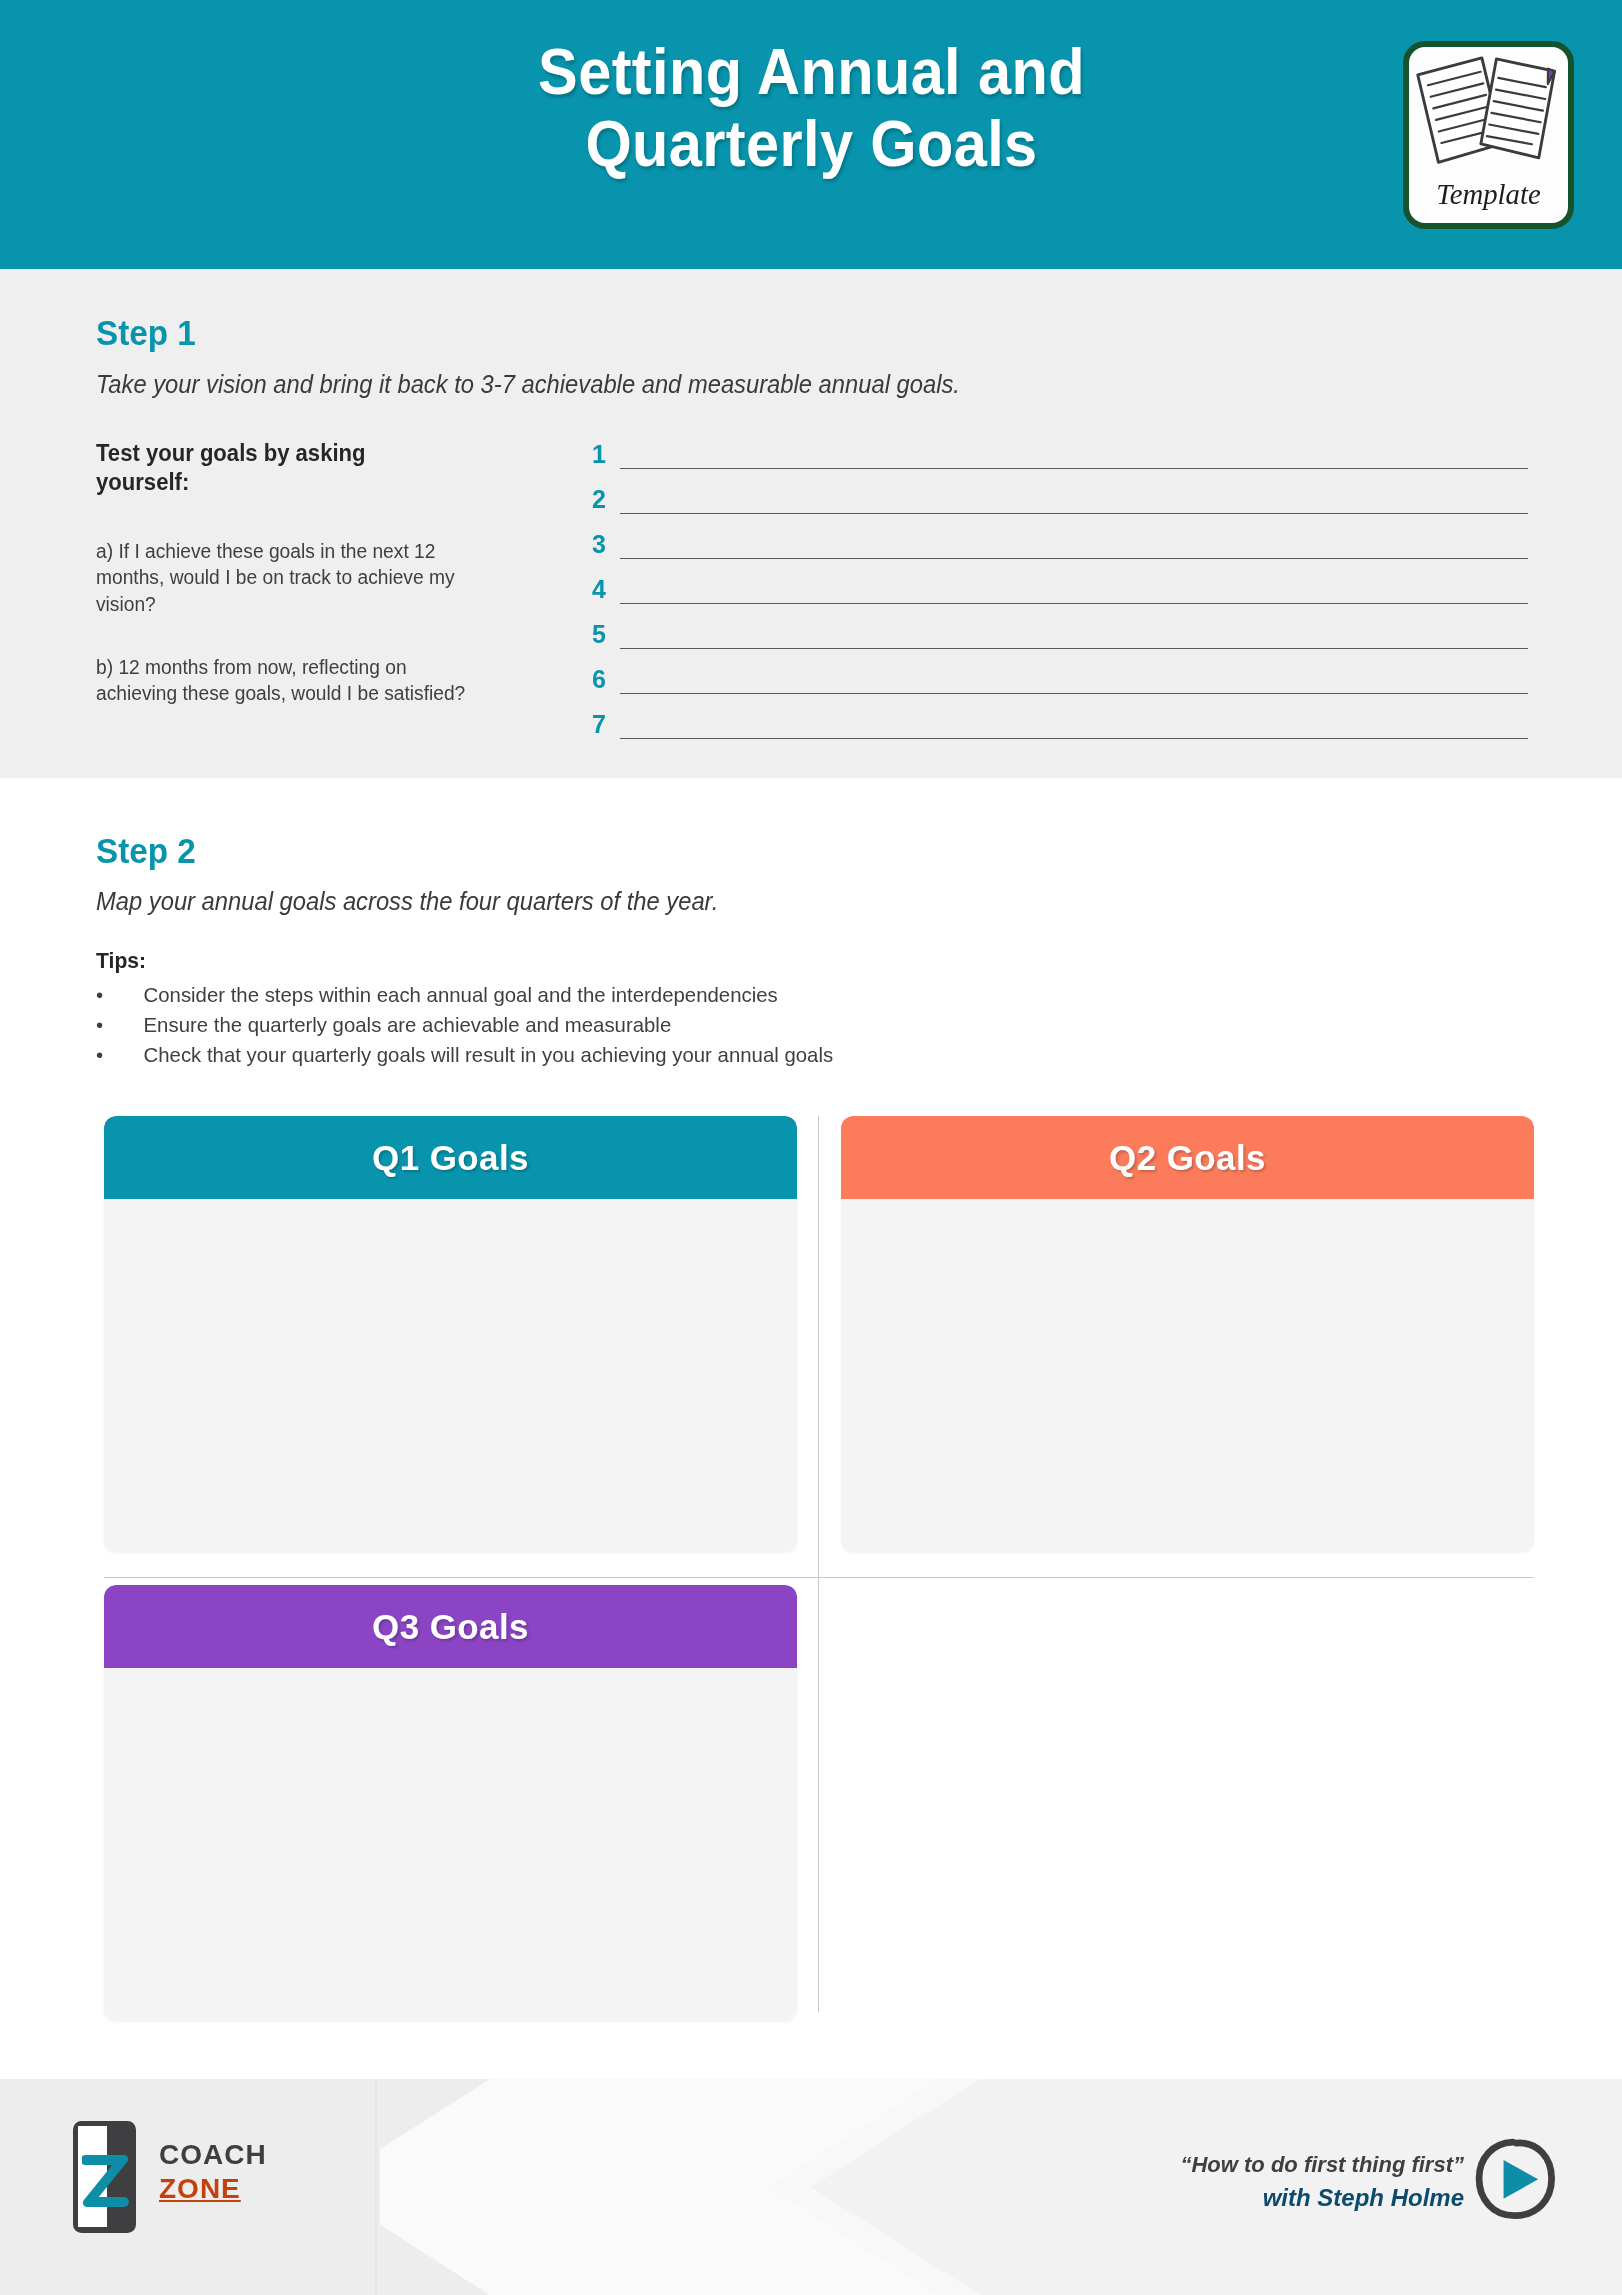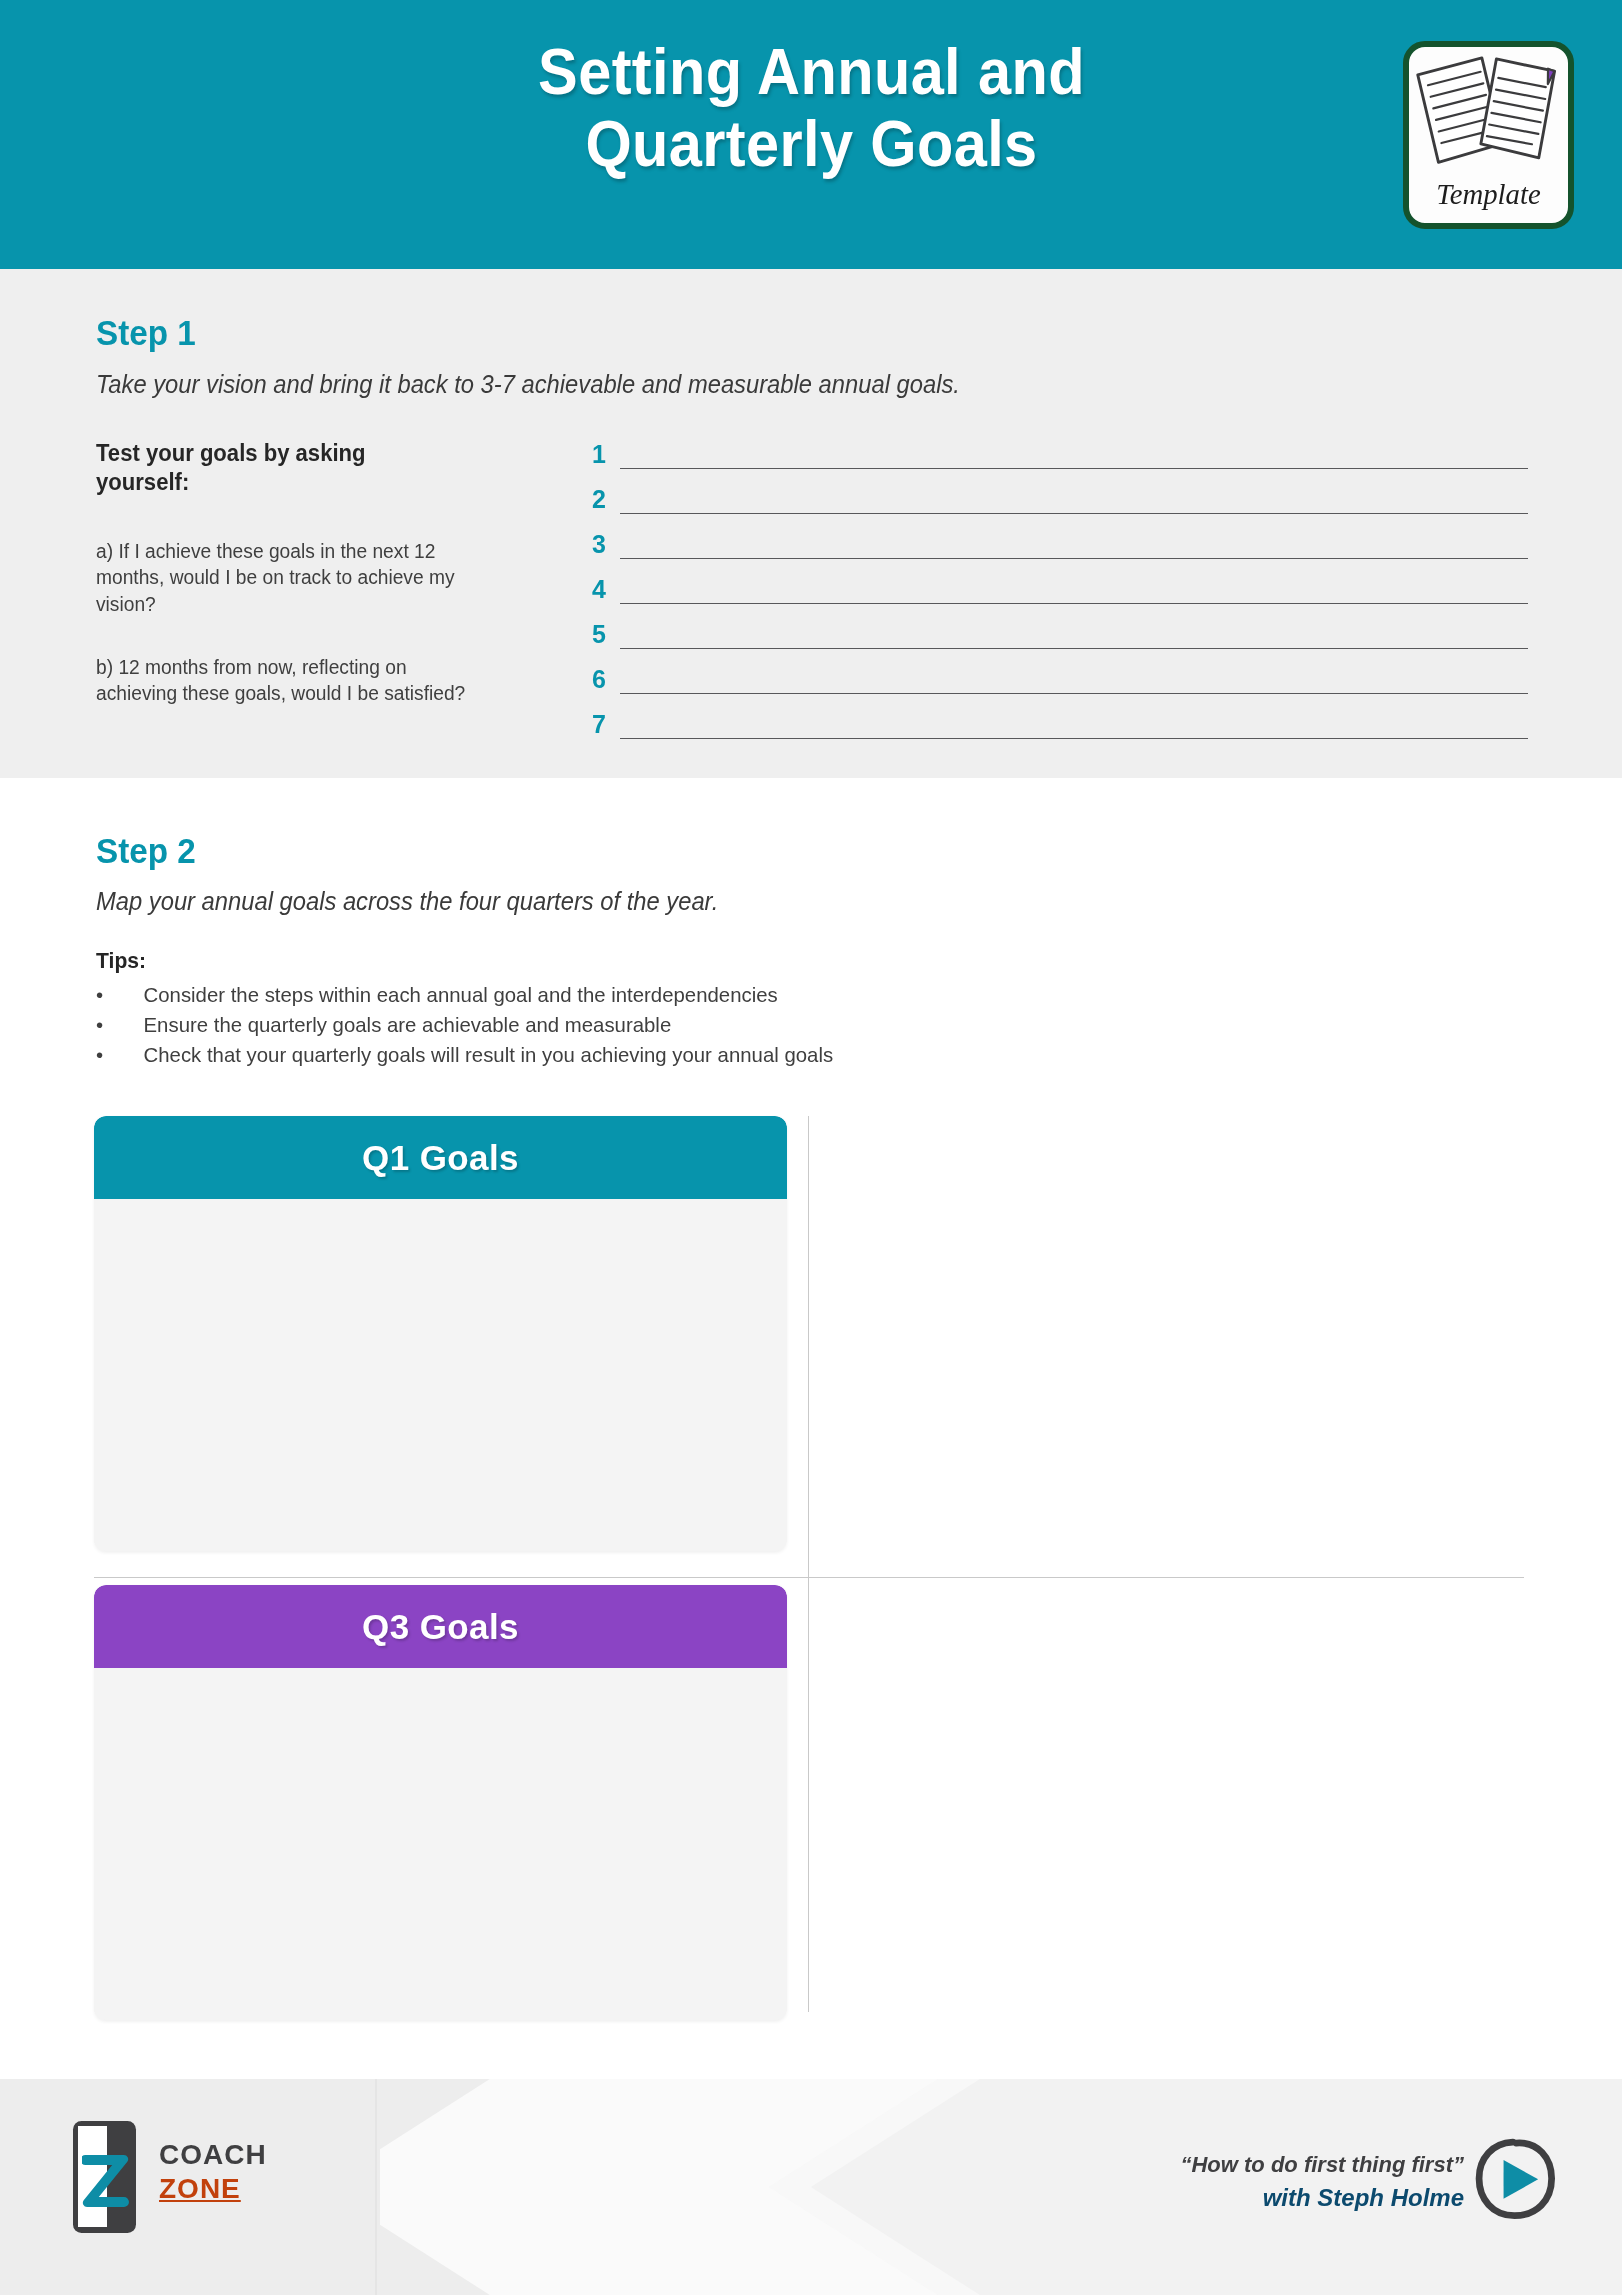--- a/index.html
+++ b/index.html
@@ -170,21 +170,21 @@
     position: absolute;
     left: 0; top: 0;
     font-size: 21px;
     line-height: 30px;
     color: #3F3F3F;
   }
 
   
   .q-grid {
     position: absolute;
-    left: 94px; top: 1116px;
+    left: 104px; top: 1116px;
     width: 1430px; height: 896px;
   }
   .q-divider-v {
     position: absolute;
     left: 714px; top: 0;
     width: 0.8px; height: 896px;
     background: #c9c9c9;
   }
   .q-divider-h {
     position: absolute;
@@ -406,20 +406,24 @@
 
 <div class="q-grid">
   <div class="q-divider-v"></div>
   <div class="q-divider-h"></div>
 
   <div class="q-card c1">
     <div class="q-header" style="background: rgb(7, 148, 172);">Q1 Goals</div>
     <div class="q-body"></div>
   </div>
 
+  <div class="q-card c2">
+    <div class="q-header" style="background: rgb(251, 123, 91);">Q2 Goals</div>
+    <div class="q-body"></div>
+  </div>
 
   <div class="q-card c3">
     <div class="q-header" style="background: rgb(139, 68, 196);">Q3 Goals</div>
     <div class="q-body"></div>
   </div>
 
 </div>
 
 <div class="footer">
   <div class="footer-seam"></div>

